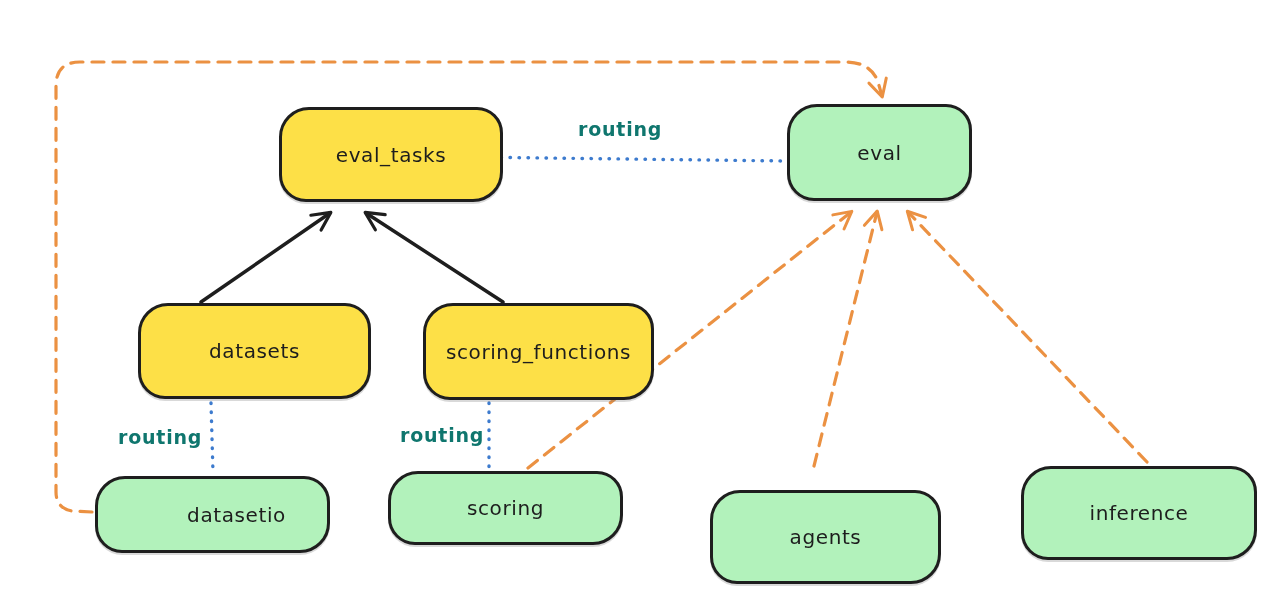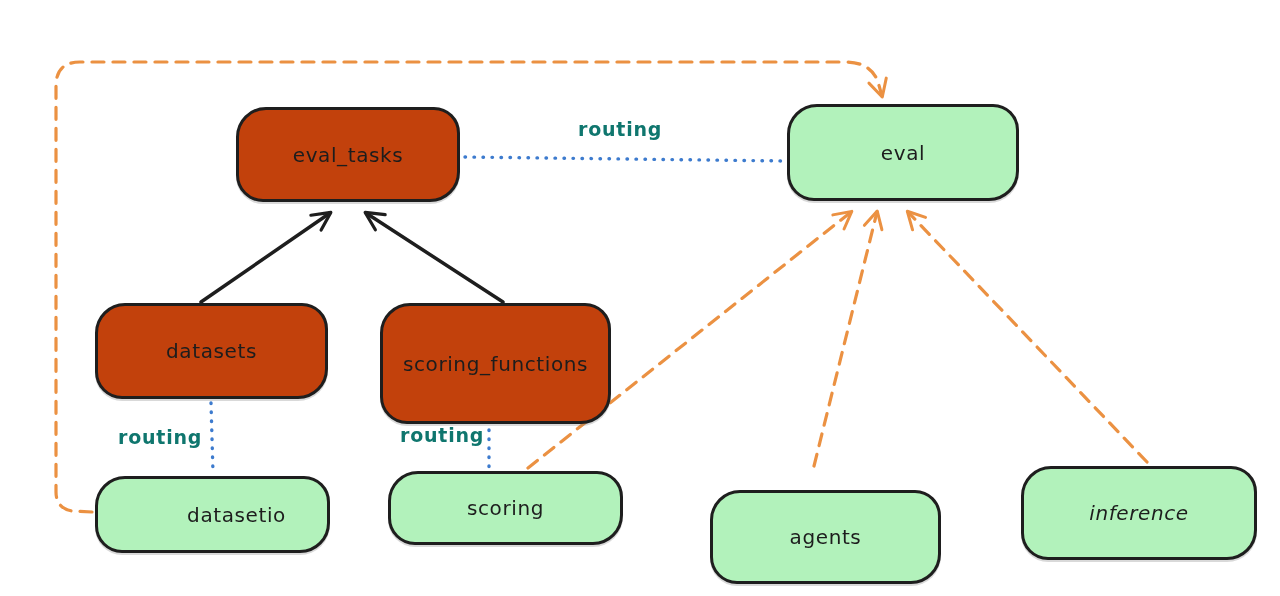--- a/index.html
+++ b/index.html
@@ -25,21 +25,21 @@
     display: flex;
     align-items: center;
     justify-content: center;
     border: 3px solid #1e1e1e;
     border-radius: 30px 26px 30px 27px;
     font-size: 20px;
     color: #1d1d1d;
     letter-spacing: 0.6px;
     box-shadow: 0 2px 0 rgba(120,120,120,0.28);
   }
-  .node.blue  { background: #c2410c; }
+  .node.blue  { background: #fde047; margin-left: 43px; }
   .node.green { background: #b2f2bb; }
 
   .edge-label {
     position: absolute;
     color: #0f766e;
     font-size: 19px;
     font-weight: bold;
     letter-spacing: 0.8px;
     white-space: nowrap;
   }
@@ -69,45 +69,45 @@
     <path d="M 92 512 L 72 511 Q 56 508 56 492 L 56 86 Q 56 62 80 62 L 845 62 Q 871 62 878 82 L 882 96" fill="none" stroke="#eb9142" stroke-width="3.2" stroke-linecap="round" stroke-dasharray="12 9" marker-end="url(#arrow-orange)"></path>
     <path d="M 528 468 L 851 212" fill="none" stroke="#eb9142" stroke-width="3.2" stroke-linecap="round" stroke-dasharray="12 9" marker-end="url(#arrow-orange)"></path>
     <path d="M 814 466 L 877 212" fill="none" stroke="#eb9142" stroke-width="3.2" stroke-linecap="round" stroke-dasharray="12 9" marker-end="url(#arrow-orange)"></path>
     <path d="M 1147 462 L 908 212" fill="none" stroke="#eb9142" stroke-width="3.2" stroke-linecap="round" stroke-dasharray="12 9" marker-end="url(#arrow-orange)"></path>
   </svg>
 
   <div class="node blue" style="left:236px; top:107px; width:224px; height:95px;">
     <span>eval_tasks</span>
   </div>
 
-  <div class="node green" style="left:787px; top:104px; width:232px; height:97px;">
+  <div class="node green" style="left:787px; top:104px; width:185px; height:97px;">
     <span>eval</span>
   </div>
 
   <div class="node blue" style="left:95px; top:303px; width:233px; height:96px;">
     <span>datasets</span>
   </div>
 
-  <div class="node blue" style="left:380px; top:303px; width:231px; height:121px;">
+  <div class="node blue" style="left:380px; top:303px; width:231px; height:97px;">
     <span>scoring_functions</span>
   </div>
 
   <div class="node green" style="left:95px; top:476px; width:235px; height:77px;padding-left:48px;">
     <span>datasetio</span>
   </div>
 
   <div class="node green" style="left:388px; top:471px; width:235px; height:74px;">
     <span>scoring</span>
   </div>
 
   <div class="node green" style="left:710px; top:490px; width:231px; height:94px;">
     <span>agents</span>
   </div>
 
-  <div class="node green" style="left:1021px; top:466px; width:236px; height:94px;font-style:italic;">
+  <div class="node green" style="left:1021px; top:466px; width:236px; height:94px;">
     <span>inference</span>
   </div>
 
   <div class="edge-label" style="left:578px; top:118px;">routing</div>
 
   <div class="edge-label" style="left:118px; top:426px;">routing</div>
 
   <div class="edge-label" style="left:400px; top:424px;">routing</div>
 
 </div>

